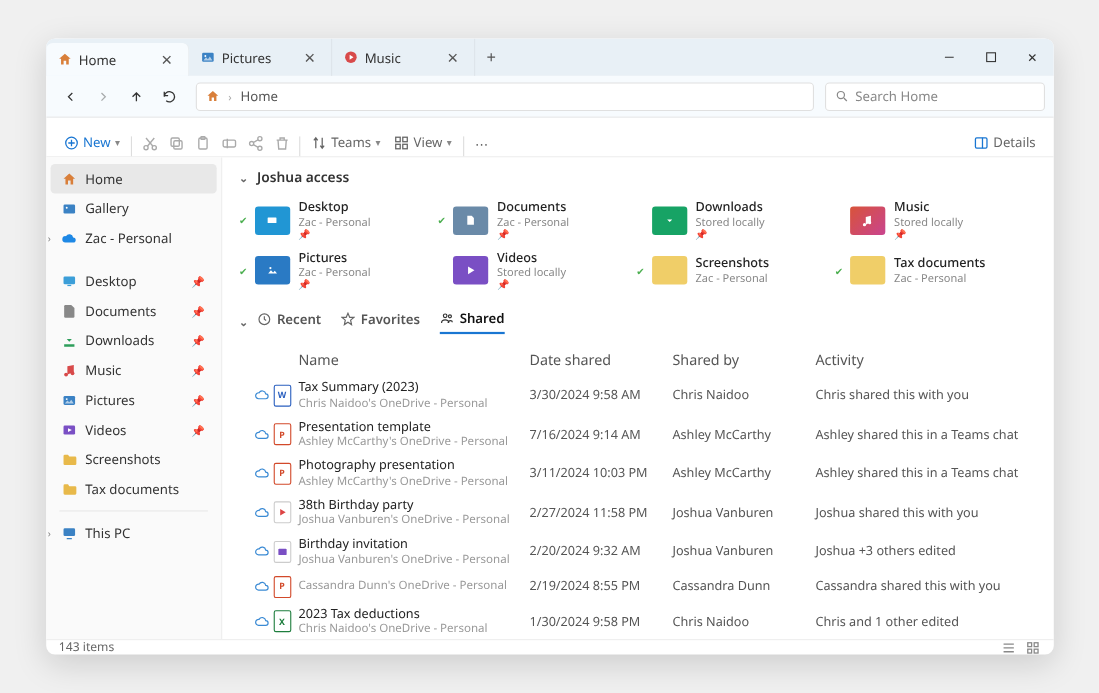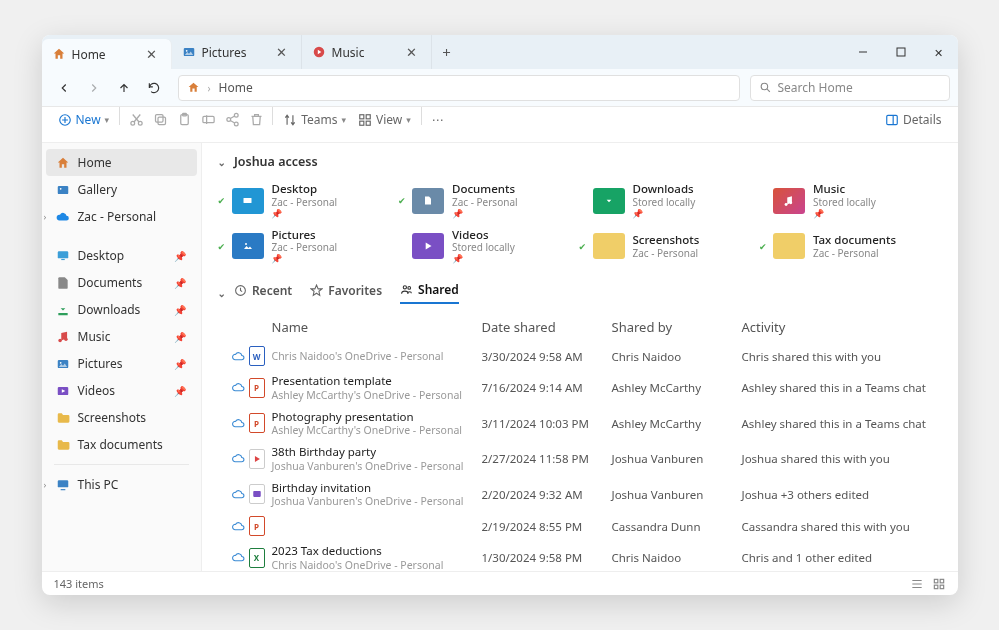--- a/index.html
+++ b/index.html
@@ -10,21 +10,21 @@
 .tab.active { background: #f7fbfe; border-top-left-radius: 6px; border-top-right-radius: 6px; margin-top: 4px; }
 .tab .close { margin-left: auto; color: #555; font-size: 13px; cursor: pointer; width: 18px; height: 18px; display: flex; align-items: center; justify-content: center; border-radius: 3px; }
 .tab-icon { width: 14px; height: 14px; display: flex; align-items: center; justify-content: center; }
 .newtab { width: 30px; display: flex; align-items: center; justify-content: center; color: #555; font-size: 15px; cursor: pointer; }
 .winctrls { margin-left: auto; display: flex; }
 .winctrls div { width: 38px; display: flex; align-items: center; justify-content: center; color: #333; font-size: 11px; cursor: pointer; }
 .navbar { height: 38px; background: #f7fbfe; display: flex; align-items: center; padding: 0 8px; gap: 2px; border-bottom: 1px solid #e8e8e8; }
 .navbtn { width: 28px; height: 28px; display: flex; align-items: center; justify-content: center; color: #555; cursor: pointer; border-radius: 4px; font-size: 13px; }
 .addrbar { flex: 1; height: 26px; background: #fff; border: 1px solid #e0e0e0; border-radius: 4px; display: flex; align-items: center; padding: 0 8px; margin: 0 8px; gap: 8px; font-size: 12px; color: #555; }
 .searchbar { width: 200px; height: 26px; background: #fff; border: 1px solid #e0e0e0; border-radius: 4px; display: flex; align-items: center; padding: 0 8px; gap: 6px; font-size: 12px; color: #888; }
-.toolbar { height: 36px; display: flex; align-items: flex-start; padding: 0 10px; gap: 0; border-bottom: 1px solid #eee; font-size: 12px; color: #666; }
+.toolbar { height: 36px; display: flex; align-items: flex-end; padding: 0 10px; gap: 0; border-bottom: 1px solid #eee; font-size: 12px; color: #666; }
 .toolbar .sep { width: 1px; height: 18px; background: #ddd; margin: 0 4px; }
 .toolbar .btn { display: flex; align-items: center; gap: 4px; padding: 4px 6px; border-radius: 4px; cursor: pointer; }
 .toolbar .icon-btn { width: 24px; height: 24px; display: flex; align-items: center; justify-content: center; cursor: pointer; color: #aaa; border-radius: 4px; }
 .toolbar .new-btn { color: #1976d2; }
 .content { flex: 1; display: flex; overflow: hidden; }
 .sidebar { width: 160px; background: #fafafa; padding: 6px 4px; display: flex; flex-direction: column; gap: 0px; font-size: 12px; border-right: 1px solid #eee; }
 .sb-item { display: flex; align-items: center; gap: 8px; padding: 5px 10px; border-radius: 4px; color: #333; cursor: pointer; position: relative; }
 .sb-item.active { background: #e8e8e8; }
 .sb-item .pin { margin-left: auto; color: #999; font-size: 10px; }
 .sb-item .chev { position: absolute; left: -2px; font-size: 9px; color: #888; }
@@ -42,21 +42,21 @@
 .qa-pin { font-size: 9px; color: #999; margin-top: 1px; }
 .tabs-row { display: flex; gap: 18px; font-size: 12px; margin: 6px 0 10px 14px; }
 .tabs-row .t { display: flex; align-items: center; gap: 5px; color: #555; cursor: pointer; padding-bottom: 4px; }
 .tabs-row .t.active { color: #111; font-weight: 600; border-bottom: 2px solid #1976d2; }
 .file-header { display: grid; grid-template-columns: 40px 210px 130px 130px 1fr; font-size: 13px; color: #555; padding: 4px 0 6px 14px; }
 .file-row { display: grid; grid-template-columns: 40px 210px 130px 130px 1fr; font-size: 11.5px; padding: 4px 0 4px 14px; align-items: center; cursor: pointer; }
 .file-icons { display: flex; align-items: center; gap: 4px; }
 .file-name-col { display: flex; flex-direction: column; line-height: 1.25; }
 .file-name { color: #222; }
 .file-sub { color: #999; font-size: 10.5px; }
-.statusbar { height: 24px; border-top: 1px solid #eee; display: flex; align-items: center; padding: 0 12px; font-size: 11px; color: #666; }
+.statusbar { height: 14px; border-top: 1px solid #eee; display: flex; align-items: center; padding: 0 12px; font-size: 11px; color: #666; }
 .statusbar .right { margin-left: auto; display: flex; gap: 8px; color: #888; }
 .ico { width: 14px; height: 14px; display: flex; align-items: center; justify-content: center; }
 svg { display: block; }
 .doc-icon { width: 16px; height: 20px; border: 1px solid #ccc; border-radius: 2px; background: #fff; position: relative; display: flex; align-items: center; justify-content: center; font-size: 8px; font-weight: bold; }
 </style>
 </head>
 <body>
 
 <div class="window">
 
@@ -509,20 +509,21 @@
       <span>
                 <svg width="13" height="13" viewBox="0 0 24 24" fill="none" stroke="#3a8ad4" stroke-width="2">
                   <path d="M6 18a5 5 0 1 1 .8-9.95A6 6 0 0 1 18 10a4 4 0 0 1 0 8z"></path>
                 </svg>
               </span>
       <span>
                 <div class="doc-icon" style="color:#2a5fbf;border-color:#2a5fbf">W</div>
               </span>
     </div>
     <div class="file-name-col">
+      <span class="file-name">Tax Summary (2023)</span>
       <span class="file-sub">Chris Naidoo's OneDrive - Personal</span>
     </div>
     <span style="color:#555">3/30/2024 9:58 AM</span>
     <span style="color:#555">Chris Naidoo</span>
     <span style="color:#555">Chris shared this with you</span>
   </div>
           <div class="file-row">
     <div class="file-icons">
       <span>
                 <svg width="13" height="13" viewBox="0 0 24 24" fill="none" stroke="#3a8ad4" stroke-width="2">
@@ -611,20 +612,21 @@
       <span>
                 <svg width="13" height="13" viewBox="0 0 24 24" fill="none" stroke="#3a8ad4" stroke-width="2">
                   <path d="M6 18a5 5 0 1 1 .8-9.95A6 6 0 0 1 18 10a4 4 0 0 1 0 8z"></path>
                 </svg>
               </span>
       <span>
                 <div class="doc-icon" style="color:#d2492a;border-color:#d2492a">P</div>
               </span>
     </div>
     <div class="file-name-col">
+      <span class="file-sub">Cassandra Dunn's OneDrive - Personal</span>
     </div>
     <span style="color:#555">2/19/2024 8:55 PM</span>
     <span style="color:#555">Cassandra Dunn</span>
     <span style="color:#555">Cassandra shared this with you</span>
   </div>
           <div class="file-row">
     <div class="file-icons">
       <span>
                 <svg width="13" height="13" viewBox="0 0 24 24" fill="none" stroke="#3a8ad4" stroke-width="2">
                   <path d="M6 18a5 5 0 1 1 .8-9.95A6 6 0 0 1 18 10a4 4 0 0 1 0 8z"></path>

